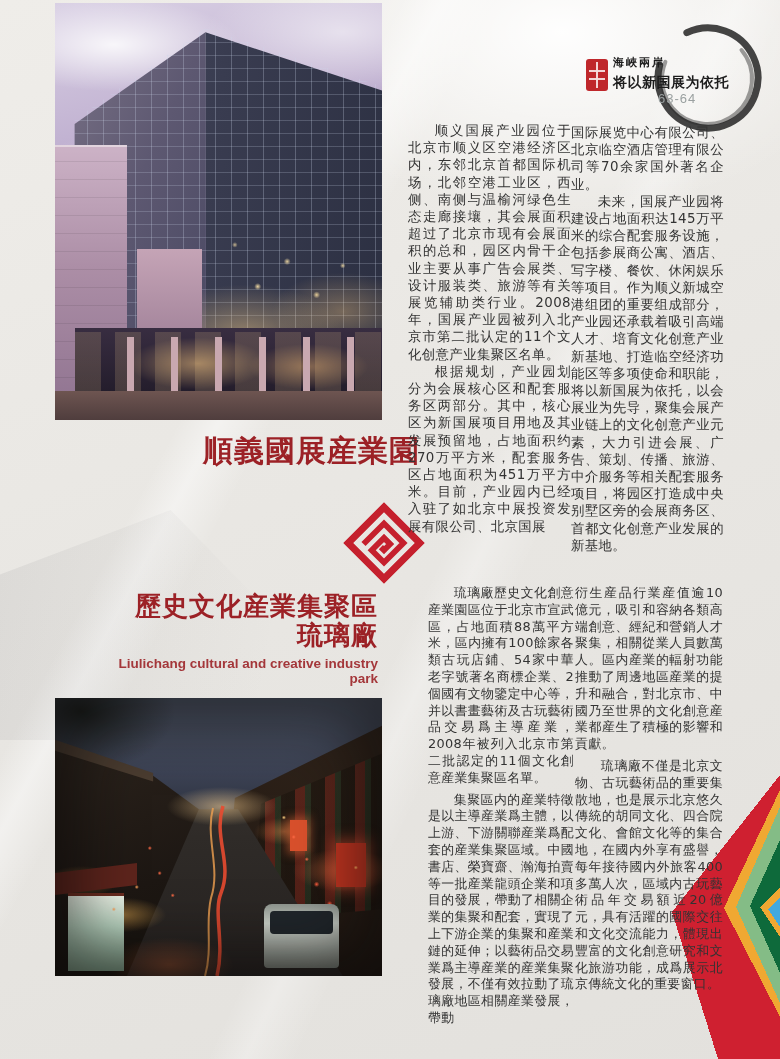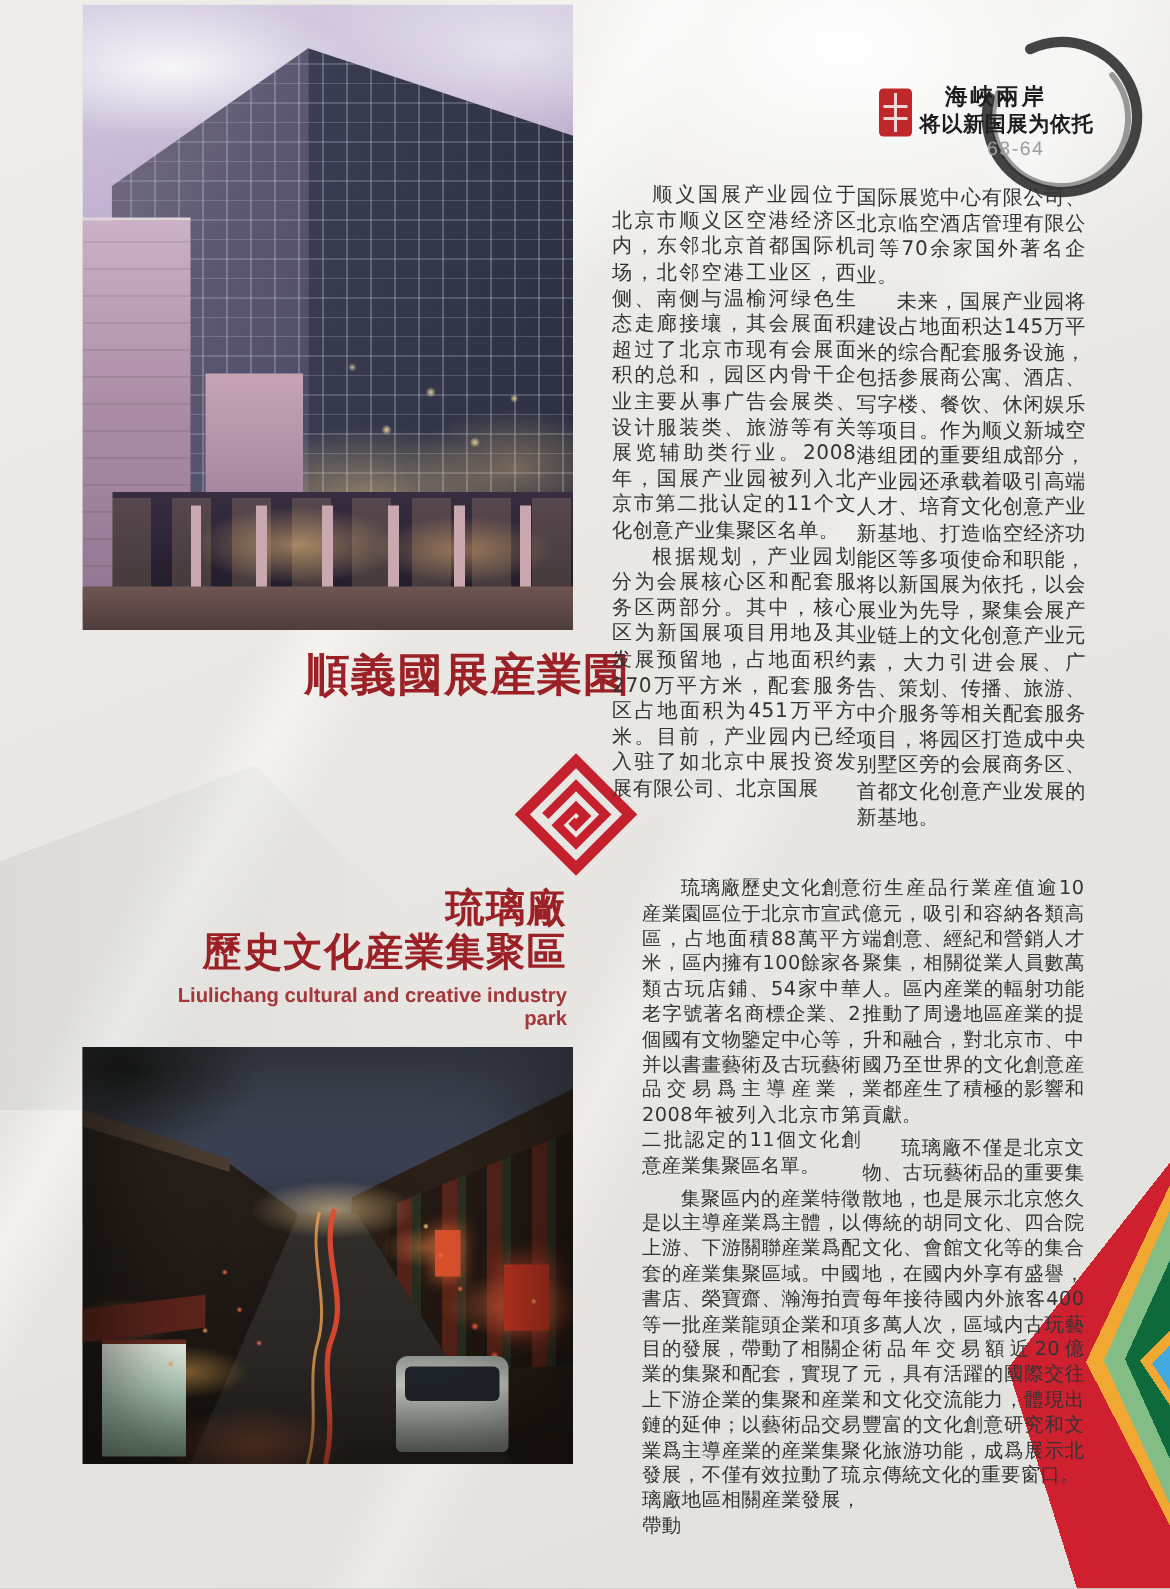--- a/index.html
+++ b/index.html
@@ -51,22 +51,22 @@
   .pt-cols{position:absolute;left:22%;top:80%;width:78%;height:14%;
     background:repeating-linear-gradient(90deg,#c9a8b0 0 7px, rgba(0,0,0,0) 7px 44px);}
   .pt-plaza{position:absolute;left:0;top:93%;width:100%;height:7%;
     background:linear-gradient(180deg,#6e5551 0%, #4f3d3d 100%);}
   
   .enso{position:absolute;left:634px;top:16px;z-index:1;}
   .seal{position:absolute;left:586px;top:59px;width:22px;height:32px;background:#bf272b;border-radius:3px;z-index:2;}
   .seal-marks{position:absolute;inset:3px;opacity:0.85;background:
       linear-gradient(0deg, rgba(0,0,0,0) 30%, rgba(255,255,255,0.95) 30% 38%, rgba(0,0,0,0) 38% 62%, rgba(255,255,255,0.95) 62% 70%, rgba(0,0,0,0) 70%),
       linear-gradient(90deg, rgba(0,0,0,0) 44%, rgba(255,255,255,0.95) 44% 56%, rgba(0,0,0,0) 56%);}
-  .hdr-l1{position:absolute;left:630px;top:55px;z-index:2;font-family:Liberation Serif, serif;font-weight:bold;
-    font-size:15px;letter-spacing:2px;color:#1d1d1d;}
+  .hdr-l1{position:absolute;left:613px;top:55px;z-index:2;font-family:Liberation Serif, serif;font-weight:bold;
+    font-size:11px;letter-spacing:2px;color:#1d1d1d;}
   .hdr-l2{position:absolute;left:613px;top:74px;z-index:2;font-family:"DejaVu Serif",serif;font-weight:bold;
     font-size:14px;letter-spacing:0.5px;color:#1d1d1d;}
   .hdr-pg{position:absolute;left:658px;top:91px;z-index:2;font-size:13px;letter-spacing:1px;color:#9aa0a0;
     font-family:"Liberation Sans",sans-serif;}
   
   .s1-title-block{position:absolute;left:90px;top:434px;width:330px;text-align:right;z-index:5;}
   .s1-title{font-family:"DejaVu Serif",serif;font-weight:bold;font-size:30px;line-height:33px;
     letter-spacing:1px;color:#9c2126;}
   .sub-en{margin-top:6px;font-family:"Liberation Sans",sans-serif;font-weight:bold;font-size:13.5px;color:#a4373a;}
   .s2-title-block{position:absolute;left:110px;top:592px;width:268px;text-align:right;z-index:5;}
@@ -188,22 +188,22 @@
     <p class="noind">国际展览中心有限公司、北京临空酒店管理有限公司等70余家国外著名企业。</p>
     <p class="ind">未来，国展产业园将建设占地面积达145万平米的综合配套服务设施，包括参展商公寓、酒店、写字楼、餐饮、休闲娱乐等项目。作为顺义新城空港组团的重要组成部分，产业园还承载着吸引高端人才、培育文化创意产业新基地、打造临空经济功能区等多项使命和职能，将以新国展为依托，以会展业为先导，聚集会展产业链上的文化创意产业元素，大力引进会展、广告、策划、传播、旅游、中介服务等相关配套服务项目，将园区打造成中央别墅区旁的会展商务区、首都文化创意产业发展的新基地。</p>
   </div>
 
   <svg class="diamond" width="58" height="58" viewBox="0 0 80 80">
     <rect x="5" y="5" width="70" height="70" fill="none" stroke="#c5202d" stroke-width="10"></rect>
     <path d="M 21 61 L 21 21 L 59 21 L 59 59 L 35 59 L 35 35 L 47 35 L 47 47 L 41 47" fill="none" stroke="#c5202d" stroke-width="8"></path>
   </svg>
 
   <div class="s2-title-block">
+    <div class="s2-title">歷史文化産業集聚區</div>
     <div class="s2-title">琉璃廠</div>
-    <div class="s2-title">歷史文化産業集聚區</div>
     <div class="sub-en">Liulichang cultural and creative industry park</div>
   </div>
   <div class="col s2c1">
     <p class="ind">琉璃廠歷史文化創意産業園區位于北京市宣武區，占地面積88萬平方米，區内擁有100餘家各類古玩店鋪、54家中華老字號著名商標企業、2個國有文物鑒定中心等，并以書畫藝術及古玩藝術品交易爲主導産業，2008年被列入北京市第二批認定的11個文化創意産業集聚區名單。</p>
     <p class="ind">集聚區内的産業特徵是以主導産業爲主體，以上游、下游關聯産業爲配套的産業集聚區域。中國書店、榮寶齋、瀚海拍賣等一批産業龍頭企業和項目的發展，帶動了相關企業的集聚和配套，實現了上下游企業的集聚和産業鏈的延伸；以藝術品交易業爲主導産業的産業集聚發展，不僅有效拉動了琉璃廠地區相關産業發展，帶動</p>
   </div>
   <div class="col s2c2">
     <p class="noind">衍生産品行業産值逾10億元，吸引和容納各類高端創意、經紀和營銷人才聚集，相關從業人員數萬人。區内産業的輻射功能推動了周邊地區産業的提升和融合，對北京市、中國乃至世界的文化創意産業都産生了積極的影響和貢獻。</p>
     <p class="ind">琉璃廠不僅是北京文物、古玩藝術品的重要集散地，也是展示北京悠久傳統的胡同文化、四合院文化、會館文化等的集合地，在國内外享有盛譽，每年接待國内外旅客400多萬人次，區域内古玩藝術品年交易額近20億元，具有活躍的國際交往和文化交流能力，體現出豐富的文化創意研究和文化旅游功能，成爲展示北京傳統文化的重要窗口。</p>
   </div>

